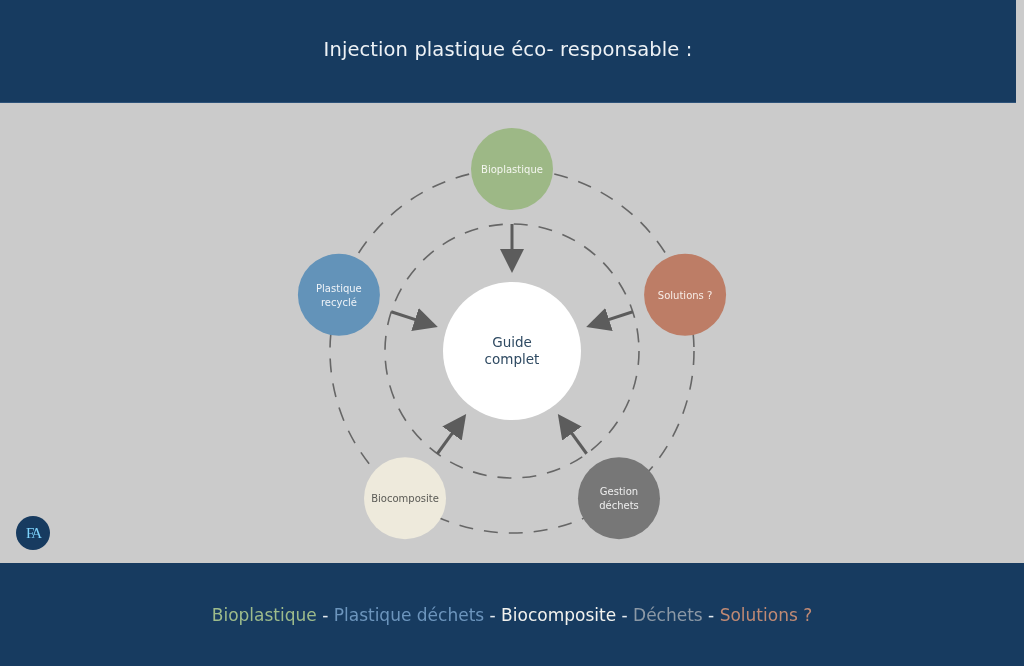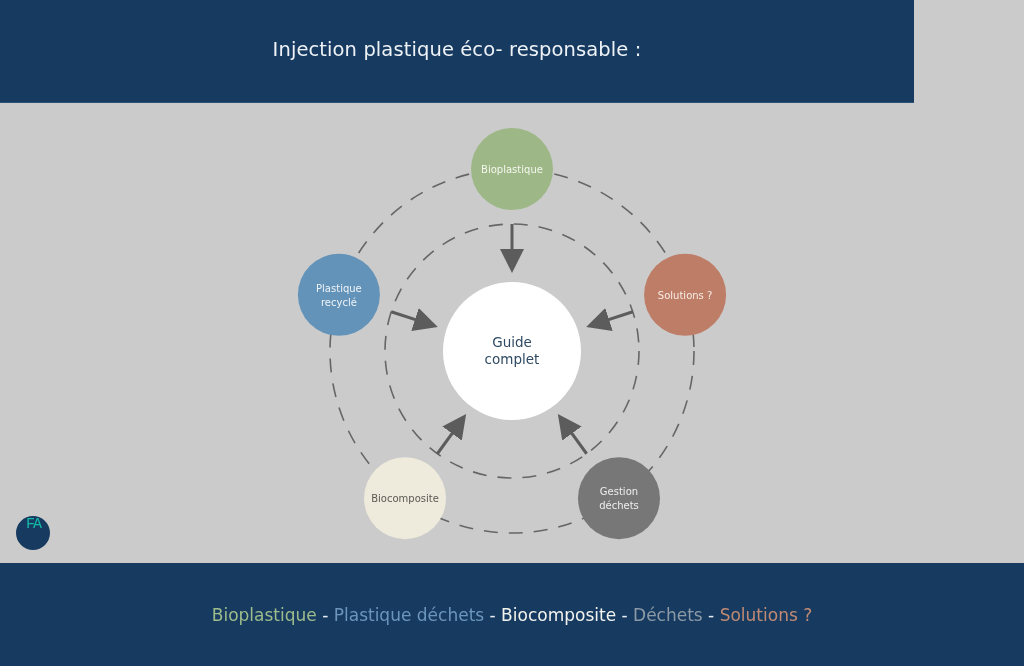--- a/index.html
+++ b/index.html
@@ -3,42 +3,42 @@
 <meta charset="utf-8">
 <style>
   html, body { margin: 0; padding: 0; }
   body {
     width: 1024px; height: 666px; overflow: hidden;
     font-family: "DejaVu Sans", sans-serif;
     background: #cbcbcb;
     position: relative;
   }
   .header {
-    position: absolute; left: 0; top: 0; width: 914px; height: 102px;
+    position: absolute; left: 0; top: 0; width: 1016px; height: 102px;
     background: #173b60;
     border-bottom: 1px solid #2d5279;
     display: flex; flex-direction: row; align-items: center; justify-content: center;
     color: #eef2f6;
   }
   .header .line { font-size: 19.5px; line-height: 27px; letter-spacing: 0.1px; }
   .header .line1 { margin-top: -4px; }
   .stage {
     position: absolute; left: 0; top: 103px; width: 1024px; height: 460px;
     background: #cbcbcb;
   }
   svg.diagram { position: absolute; left: 0; top: 0; }
   .node-label {
     font-family: "DejaVu Sans", sans-serif;
   }
   .logo {
     position: absolute; left: 16px; top: 413px; width: 34px; height: 34px;
     border-radius: 50%; background: #173b60;
-    display: flex; align-items: flex-start; justify-content: center;
-    color: #14b8a6; font-size: 15px; letter-spacing: -2px;
-    font-family: Liberation Mono, monospace;
+    display: flex; align-items: center; justify-content: center;
+    color: #7dd3fc; font-size: 15px; letter-spacing: -2px;
+    font-family: Liberation Serif, serif;
   }
   .footer {
     position: absolute; left: 0; top: 563px; width: 1024px; height: 103px;
     background: #173b60;
     display: flex; align-items: center; justify-content: center;
     font-size: 17px;
   }
   .footer span { white-space: pre; }
   .footer .sep { color: #e6ebf0; }
 </style>

